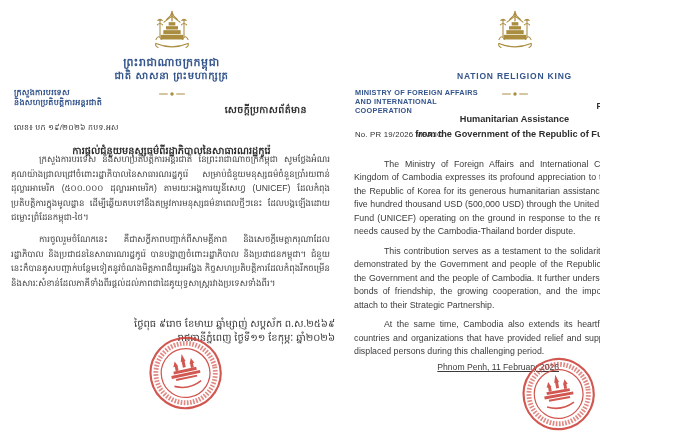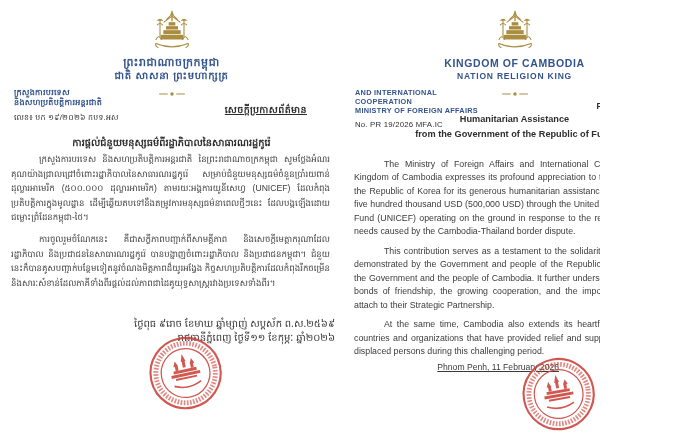--- a/index.html
+++ b/index.html
@@ -17,28 +17,28 @@
     color:#33548c;font-weight:bold;font-size:10.5px;letter-spacing:.6px;}
   .kingdom2{position:absolute;top:71px;width:100%;text-align:center;
     color:#33548c;font-weight:bold;font-size:8.5px;letter-spacing:.8px;}
   .page-left .kingdom1{font-size:11px;top:55px;}
   .page-left .kingdom2{font-size:10px;top:69px;}
   .ornament{position:absolute;top:83px;left:50%;transform:translateX(-50%);}
 
   .ministry-block{position:absolute;top:88px;left:12px;width:140px;text-align:left;
     color:#33548c;font-weight:bold;font-size:7.3px;line-height:9px;letter-spacing:.3px;}
   .page-left .ministry-block{font-size:8px;line-height:10px;width:120px;left:14px;}
-  .doc-number{margin-top:5px;color:#2e2e2e;font-weight:normal;font-size:7.8px;letter-spacing:.2px;}
+  .doc-number{margin-top:15px;color:#2e2e2e;font-weight:normal;font-size:7.8px;letter-spacing:.2px;}
   .press-release{position:absolute;top:101px;right:14px;color:#2e2e2e;
     font-weight:bold;font-size:8.4px;letter-spacing:.4px;}
-  .page-left .press-release{top:104px;right:36px;font-size:9.5px;text-decoration:underline;}
+  .page-left .press-release{top:104px;right:36px;font-size:9.5px;}
 
   .doc-title{position:absolute;top:112px;left:20px;right:20px;text-align:center;
     font-weight:bold;font-size:9.2px;line-height:14.5px;color:#2e2e2e;}
-  .page-left .doc-title{top:136px;font-size:9.8px;}
+  .page-left .doc-title{top:144px;font-size:9.8px;}
 
   .body-text{position:absolute;top:158px;left:11px;right:13px;
     font-size:8.8px;line-height:13.4px;text-align:justify;color:#3b3b3b;}
   .body-text p{margin:0 0 6.5px 0;text-indent:30px;}
   .page-left .body-text{top:152px;font-size:8.6px;line-height:14.6px;}
   .page-left .body-text p{text-indent:28px;margin-bottom:7px;}
 
   .date-block-left{position:absolute;top:317px;left:85px;width:250px;text-align:right;
     font-size:10px;line-height:13.5px;color:#343434;}
   .date-line-right{position:absolute;top:362px;right:41px;font-size:8.6px;color:#3b3b3b;text-decoration:underline;}
@@ -154,33 +154,32 @@
           <rect x="13" y="37" width="34" height="7" fill="#ab8d40" stroke="none"></rect>
           <path d="M6 44 Q10 36 14 44"></path>
             <path d="M46 44 Q50 36 54 44"></path>
           <path d="M6 50 Q30 60 54 50" stroke-width="2"></path>
           <path d="M6 50 Q4 54 9 56"></path>
             <path d="M54 50 Q56 54 51 56"></path>
         </g>
       </svg>
     </span>
 
-    <div class="kingdom1">KINGDOM OF CAMBODIA</div>
     <div class="kingdom2">NATION RELIGION KING</div>
 
     <span class="ornament">
       <svg viewBox="0 0 34 7" width="30" height="6" aria-hidden="true">
         <path d="M2 3.5 H12 M22 3.5 H32" stroke="#ab8d40" stroke-width="1.2"></path>
         <circle cx="17" cy="3.5" r="2" fill="#ab8d40"></circle>
       </svg>
     </span>
 
     <div class="ministry-block">
+      <div>MINISTRY OF FOREIGN AFFAIRS</div>
       <div>AND INTERNATIONAL COOPERATION</div>
-      <div>MINISTRY OF FOREIGN AFFAIRS</div>
       <div class="doc-number">No. PR 19/2026 MFA.IC</div>
     </div>
 
     <div class="press-release">PRESS RELEASE</div>
 
     <div class="doc-title">
       <div>Humanitarian Assistance</div>
       <div>from the Government of the Republic of Fund</div>
     </div>
 

